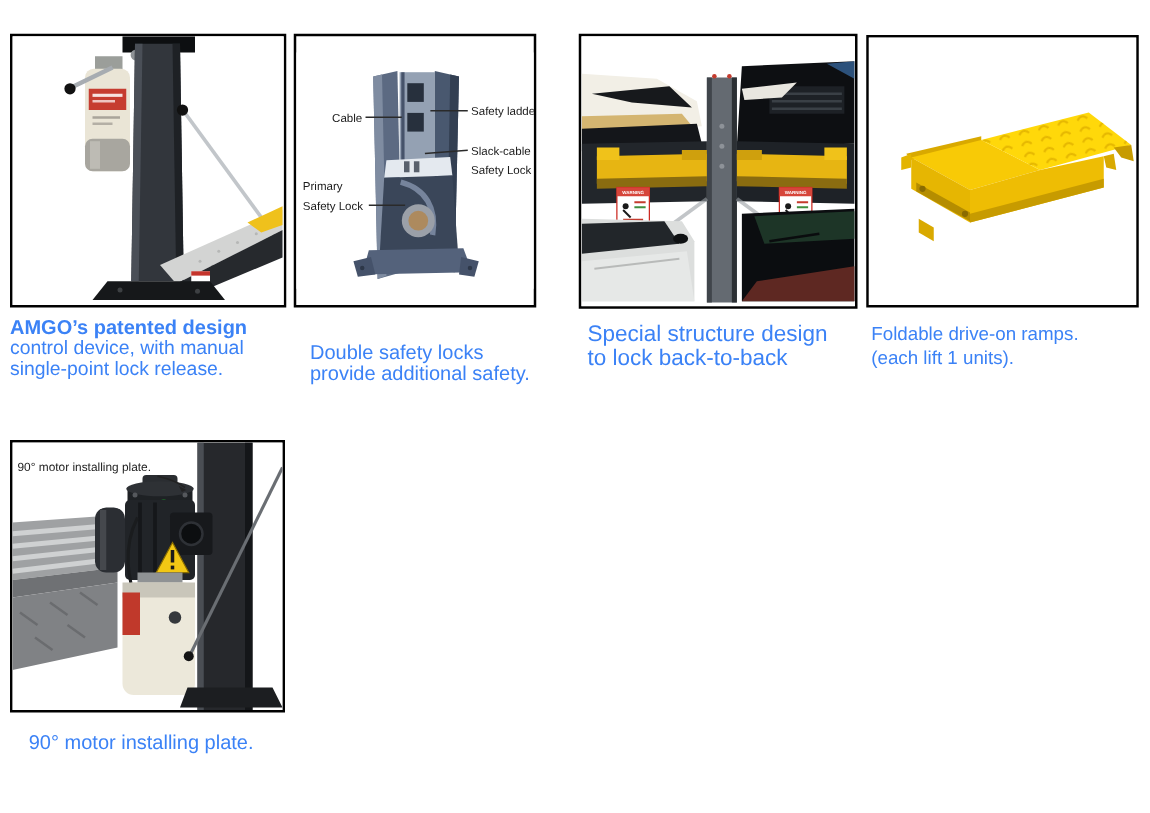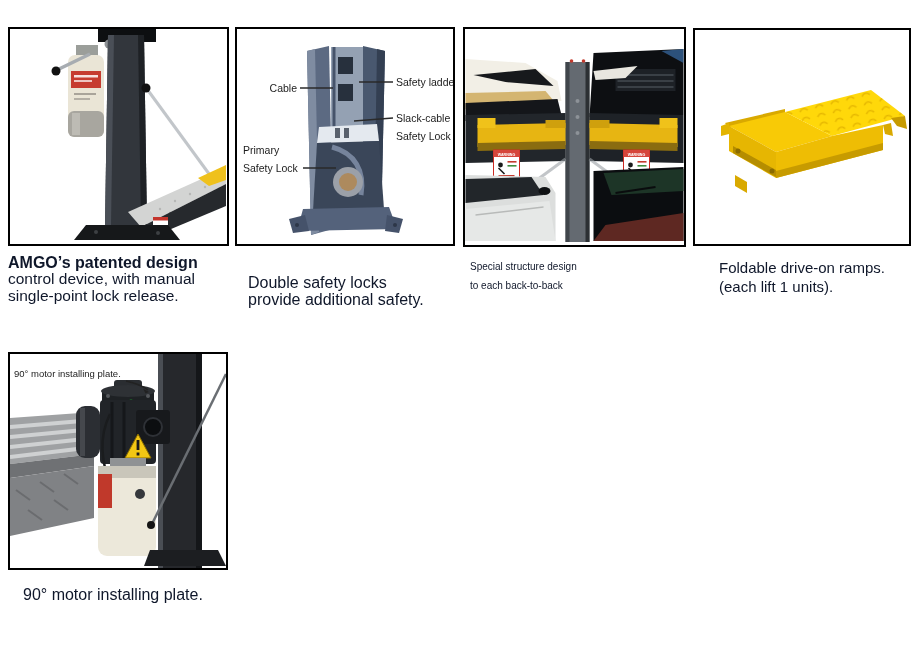--- a/index.html
+++ b/index.html
@@ -1,29 +1,29 @@
 <!DOCTYPE html>
 <html><head>
 <meta charset="utf-8">
 <style>
   html,body{margin:0;padding:0;background:#fff;}
   #page{position:relative;width:920px;height:650px;background:#ffffff;overflow:hidden;
         font-family:"Liberation Sans", sans-serif;color:#141414;}
   .panel{position:absolute;background:#fff;border:2px solid #000;box-sizing:border-box;}
   .panel svg{display:block;width:100%;height:100%;}
-  .caption{position:absolute;color:#0f172a;}
+  .caption{position:absolute;color:#3b82f6;}
   .cap-title{font-weight:bold;font-size:16px;line-height:17px;white-space:nowrap;}
   .cap-line{white-space:nowrap;}
   #cap1{left:8px;top:254px;font-size:15.5px;line-height:16.5px;}
   #cap2{left:248px;top:274px;font-size:16px;line-height:17px;}
-  #cap3{left:470px;top:258px;font-size:10px;line-height:18.5px;}
-  #cap4{left:697px;top:258px;font-size:15px;line-height:19px;margin-left:22px;}
+  #cap3{left:470px;top:258px;font-size:18px;line-height:18.5px;}
+  #cap4{left:697px;top:258px;font-size:15px;line-height:19px;}
   #cap5{left:23px;top:585px;font-size:16px;line-height:19px;}
   #panel1{left:8px;top:27px;width:221px;height:219px;}
-  #panel2{left:235px;top:27px;width:220px;height:219px;}
+  #panel2{left:235px;top:27px;width:194px;height:219px;}
   #panel3{left:463px;top:27px;width:223px;height:220px;}
   #panel4{left:693px;top:28px;width:218px;height:218px;}
   #panel5{left:8px;top:352px;width:220px;height:218px;}
   .svg-label{font-family:"Liberation Sans",sans-serif;fill:#1c1c1c;}
 </style>
 </head>
 <body>
 
 <div id="page">
 
@@ -293,21 +293,21 @@
     <div class="cap-line">single-point lock release.</div>
   </div>
 
   <div class="caption" id="cap2">
     <div class="cap-line">Double safety locks</div>
     <div class="cap-line">provide additional safety.</div>
   </div>
 
   <div class="caption" id="cap3">
     <div class="cap-line">Special structure design</div>
-    <div class="cap-line">to each back-to-back</div>
+    <div class="cap-line">to lock back-to-back</div>
   </div>
 
   <div class="caption" id="cap4">
     <div class="cap-line">Foldable drive-on ramps.</div>
     <div class="cap-line">(each lift 1 units).</div>
   </div>
 
   <div class="caption" id="cap5">
     <div class="cap-line">90° motor installing plate.</div>
   </div>

